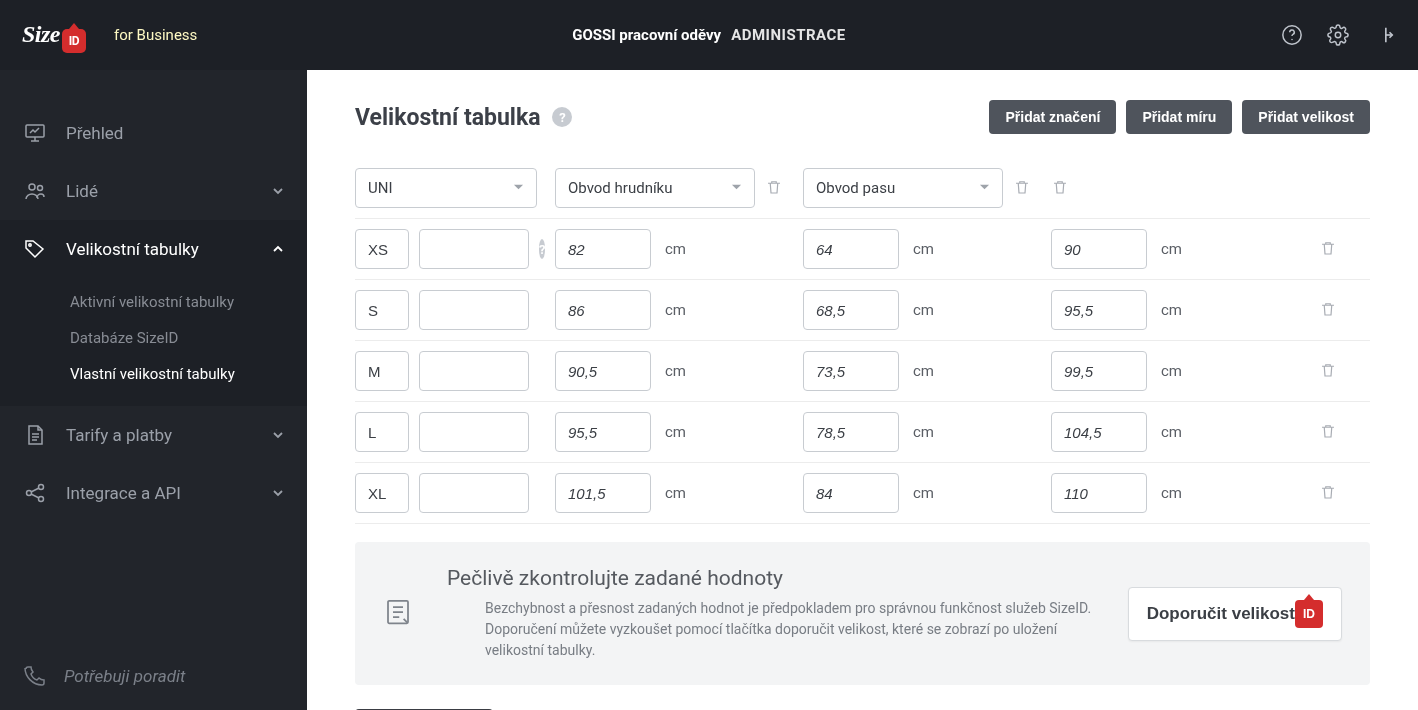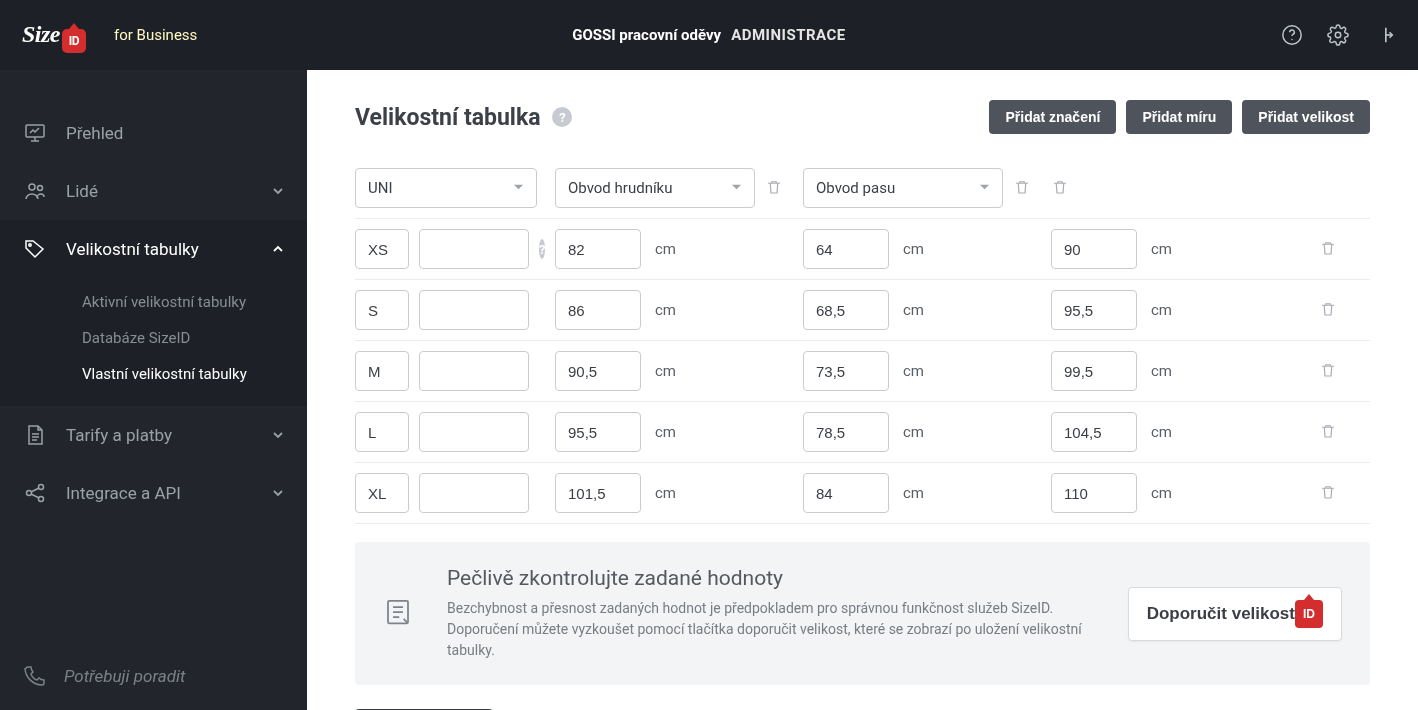--- a/index.html
+++ b/index.html
@@ -114,21 +114,21 @@
     width: 14px; height: 14px;
     display: flex; align-items: center; justify-content: center;
   }
   .nav-item .chev svg { width: 12px; height: 12px; stroke: currentColor; fill: none; }
   .nav-item.active {
     background: #1d2026;
     color: #fff;
   }
   .subnav {
     background: #1d2026;
-    padding: 6px 0 14px 16px;
+    padding: 6px 0 14px 4px;
   }
   .subnav .sub-item {
     padding: 9px 22px 9px 66px;
     color: #888c94;
     font-size: 15px;
     cursor: pointer;
   }
   .subnav .sub-item.active { color: #fff; }
 
   .sidebar .spacer { flex: 1; }
@@ -236,21 +236,21 @@
     height: 40px;
     border: 1px solid #c8ccd1;
     border-radius: 4px;
     padding: 0 12px;
     font-size: 15px;
     color: #3b3f45;
     background: #fff;
   }
   .size-label-input { width: 54px; text-align: left;}
   .size-alt-input { width: 110px; }
-  .measure-input { width: 86px; }
+  .measure-input { width: 96px; font-style: italic; }
   .unit {
     font-size: 15px;
     color: #5a5e65;
     margin-left: 4px;
   }
 
   .icon-trash {
     width: 20px; height: 20px;
     color: #a8acb3;
     cursor: pointer;
@@ -276,20 +276,21 @@
   .info-box h3 {
     font-size: 21px;
     color: #55595f;
     font-weight: 400;
     margin-bottom: 8px;
   }
   .info-box p {
     font-size: 14px;
     color: #787d84;
     line-height: 1.5;
+    margin-left: 38px;
   }
   .recommend-btn {
     background: #fff;
     border: 1px solid #d8dbde;
     border-radius: 4px;
     padding: 12px 18px;
     display: flex;
     align-items: center;
     gap: 0;
     font-size: 17px;

